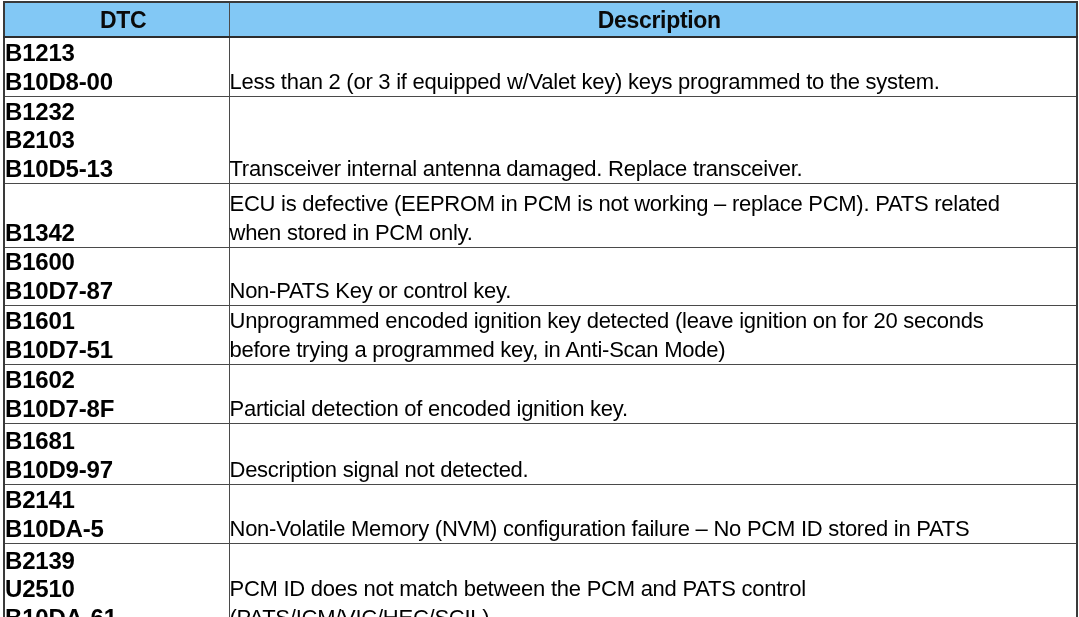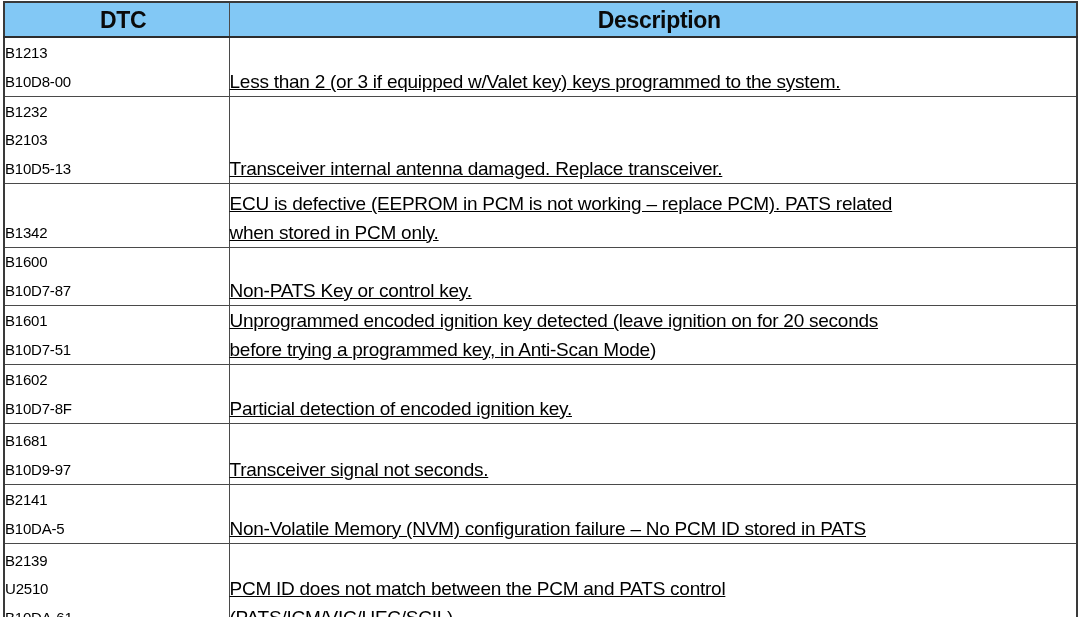--- a/index.html
+++ b/index.html
@@ -62,32 +62,32 @@
     padding-left: 6px;
     padding-bottom: 3px;
   }
   td.desc-cell {
     padding-left: 7px;
     padding-bottom: 3px;
   }
 
   .code-line {
     display: block;
-    font-size: 15px;
+    font-size: 24px;
     line-height: 28.5px;
     white-space: nowrap;
     letter-spacing: -0.2px;
+    font-weight: bold;
   }
   .desc-line {
     display: block;
-    font-size: 19px;
+    font-size: 22px;
     line-height: 28.5px;
     white-space: nowrap;
     letter-spacing: -0.25px;
-    text-decoration: underline;
   }
 
   
   tr.r0 td { height: 58px; }
   tr.r1 td { height: 86px; }
   tr.r2 td { height: 63px; }
   tr.r3 td { height: 53px; }
   tr.r4 td { height: 58px; margin-top: 15px; }
   tr.r5 td { height: 58px; margin-top: 44px; }
   tr.r6 td { height: 60px; }
@@ -170,21 +170,21 @@
           <td class="desc-cell">
             <span class="desc-line">Particial detection of encoded ignition key.</span>
           </td>
         </tr>
         <tr class="r6">
           <td class="dtc-cell">
             <span class="code-line">B1681</span>
             <span class="code-line">B10D9-97</span>
           </td>
           <td class="desc-cell">
-            <span class="desc-line">Transceiver signal not seconds.</span>
+            <span class="desc-line">Description signal not detected.</span>
           </td>
         </tr>
         <tr class="r7">
           <td class="dtc-cell">
             <span class="code-line">B2141</span>
             <span class="code-line">B10DA-5</span>
           </td>
           <td class="desc-cell">
             <span class="desc-line">Non-Volatile Memory (NVM) configuration failure – No PCM ID stored in PATS</span>
           </td>

